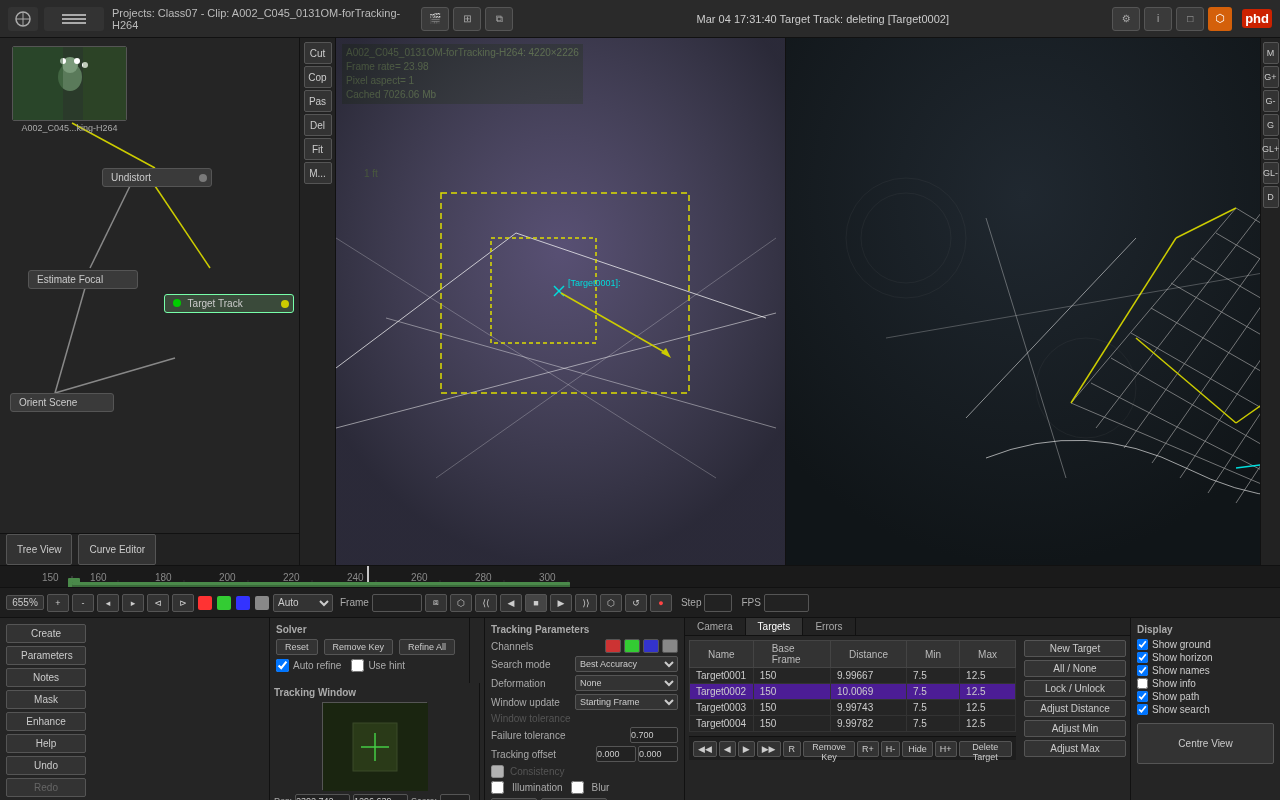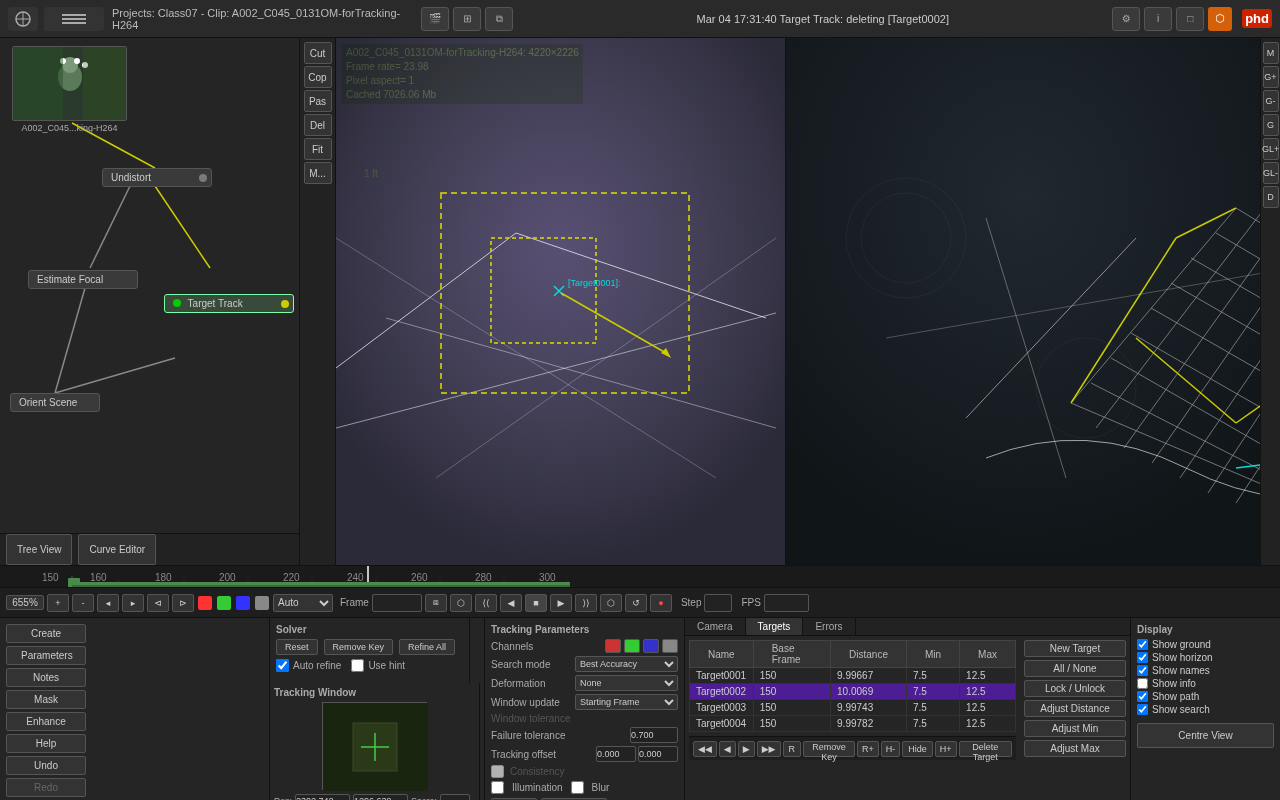--- a/index.html
+++ b/index.html
@@ -209,21 +209,21 @@
       <div class="node-box" style="left:28px; top:232px; width:110px;">
         <span>Estimate Focal</span>
       </div>
 
       <div class="node-box active" style="left:164px; top:256px; width:130px;">
         <span class="conn-dot green" style="margin-right:4px;"></span>
         <span>Target Track</span>
         <span class="conn-dot yellow" style="position:absolute;right:4px;top:50%;transform:translateY(-50%);"></span>
       </div>
 
-      <div class="node-box" style="left:10px; top:355px; width:90px;">
+      <div class="node-box" style="left:10px; top:355px; width:104px;">
         <span>Orient Scene</span>
       </div>
     </div>
 
     <div id="left-panel-bottom">
       <button>Tree View</button>
       <button>Curve Editor</button>
     </div>
   </div>
 
@@ -637,16 +637,16 @@
       <span>Show info</span>
     </div>
     <div class="display-option">
       <input type="checkbox" checked="" style="">
       <span>Show path</span>
     </div>
     <div class="display-option">
       <input type="checkbox" checked="" style="">
       <span>Show search</span>
     </div>
-    <button style="background:#333;border:1px solid #555;color:#ccc;padding:6px 6px;font-size:10px;border-radius:2px;cursor:pointer;margin-top:6px;width:100%;">Centre View</button>
+    <button style="background:#333;border:1px solid #555;color:#ccc;padding:14px 6px;font-size:10px;border-radius:2px;cursor:pointer;margin-top:6px;width:100%;">Centre View</button>
   </div>
 
 </div>
 
 </body></html>

